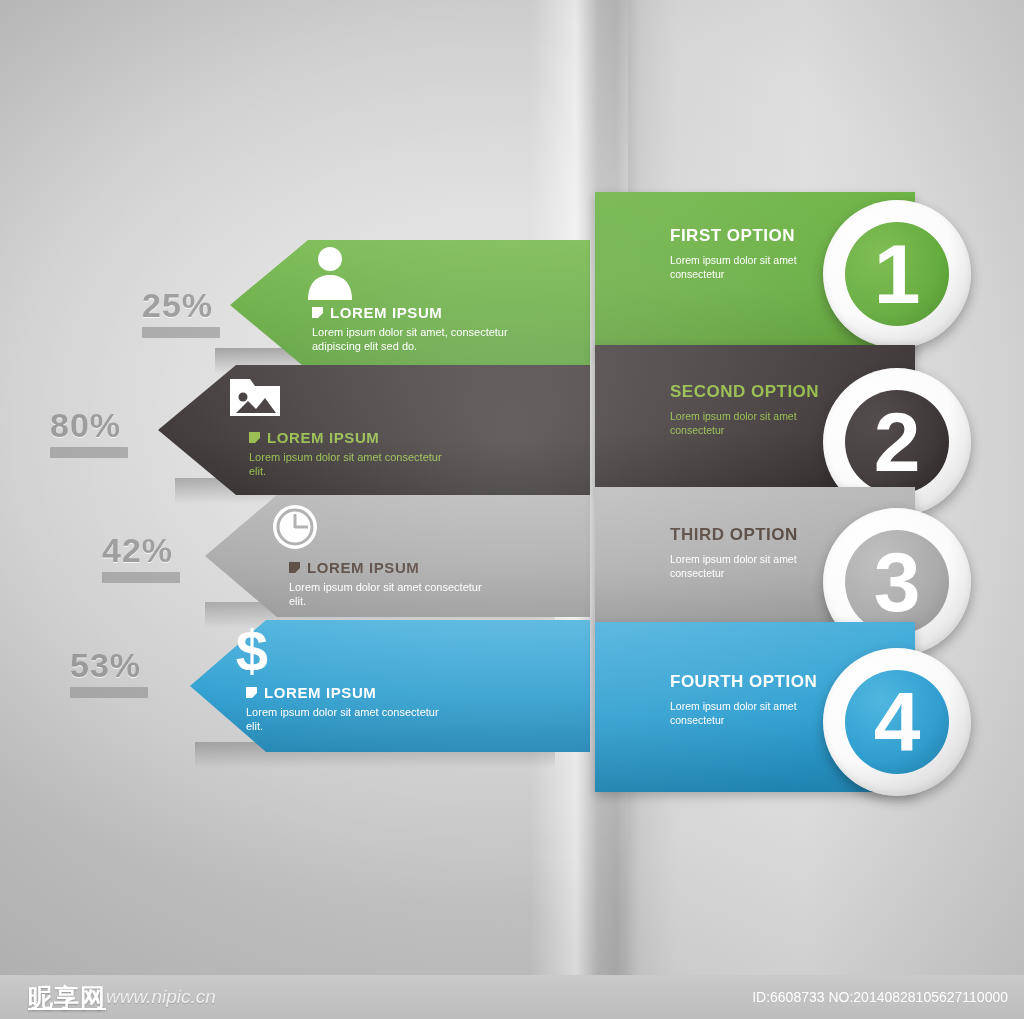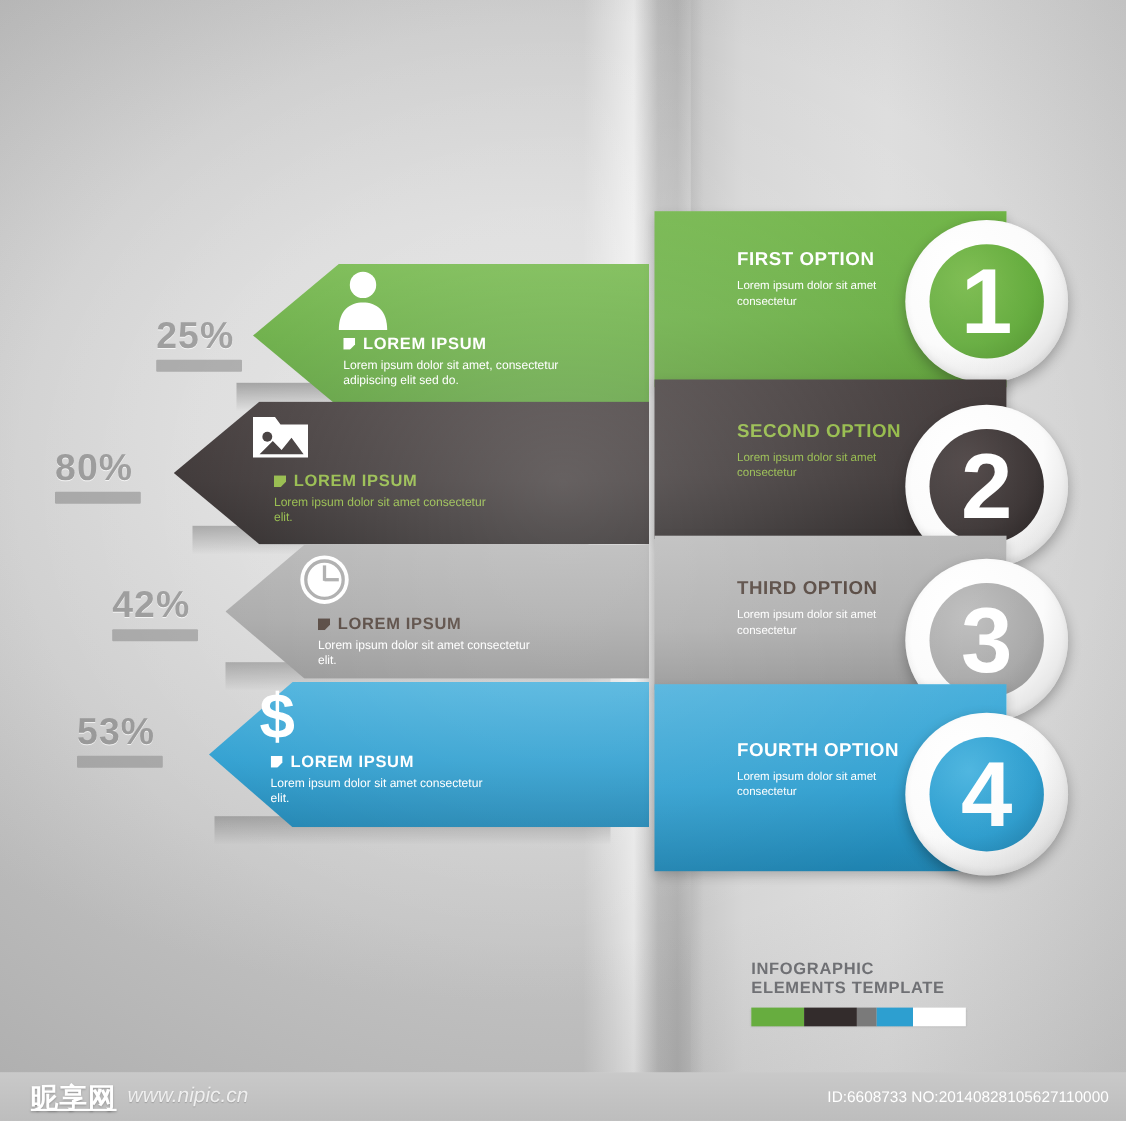--- a/index.html
+++ b/index.html
@@ -89,21 +89,21 @@
     display:flex;align-items:center;
   }
   .wm-cn{
     margin-left:28px;color:#ffffff;font-weight:bold;font-size:25px;
     font-family:"DejaVu Sans", sans-serif;
     letter-spacing:1px;
     text-shadow:0 1px 2px rgba(0,0,0,.25);
     text-decoration:underline;
   }
   .wm-url{
-    margin-left:10px;color:#efefef;font-size:19px;font-style:italic;
+    margin-left:0;color:#efefef;font-size:19px;font-style:italic;
     text-shadow:0 1px 1px rgba(0,0,0,.18);
   }
   .wm-id{
     position:absolute;right:16px;top:50%;transform:translateY(-50%);
     color:#ffffff;font-size:14px;white-space:nowrap;
   }
 
   .shadow-strip{position:absolute;pointer-events:none;}
 </style>
 </head>
@@ -274,31 +274,20 @@
     <div class="desc" style="color:#ffffff;">Lorem ipsum dolor sit amet consectetur</div>
   </div>
   <div class="circ" style="left:823px;top:648px;">
     <div class="inner" style="background:radial-gradient(circle at 35% 30%, #4fb6e0 0%, #2f9fd0 60%, #1b7aa6 100%);">
       <span>4</span>
     </div>
   </div>
 
   <div class="bg-vignette"></div>
 
-  <div class="legend">
-    <div class="l1">INFOGRAPHIC</div>
-    <div class="l2">ELEMENTS TEMPLATE</div>
-    <div class="swatches">
-      <i style="background:#67ad3f;width:48px;"></i>
-      <i style="background:#332c2c;width:48px;"></i>
-      <i style="background:#7a7a7a;width:18px;"></i>
-      <i style="background:#2d9fd0;width:33px;"></i>
-      <i style="background:#ffffff;width:48px;"></i>
-    </div>
-  </div>
 
   <div class="wmbar">
     <span class="wm-cn">昵享网</span>
     <span class="wm-url">www.nipic.cn</span>
     <span class="wm-id">ID:6608733 NO:20140828105627110000</span>
   </div>
 
 </div>
 
 </body></html>

